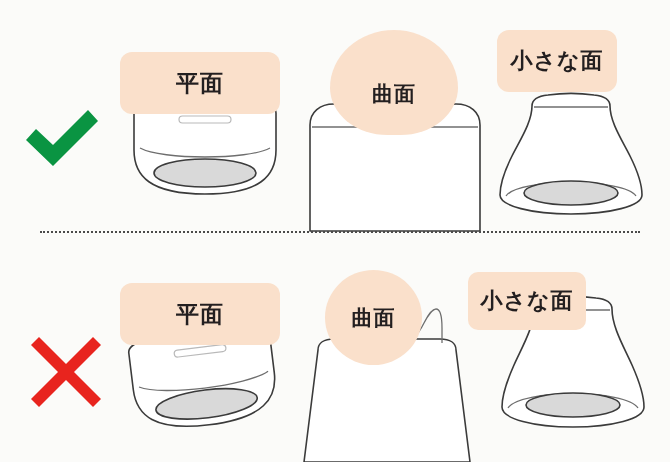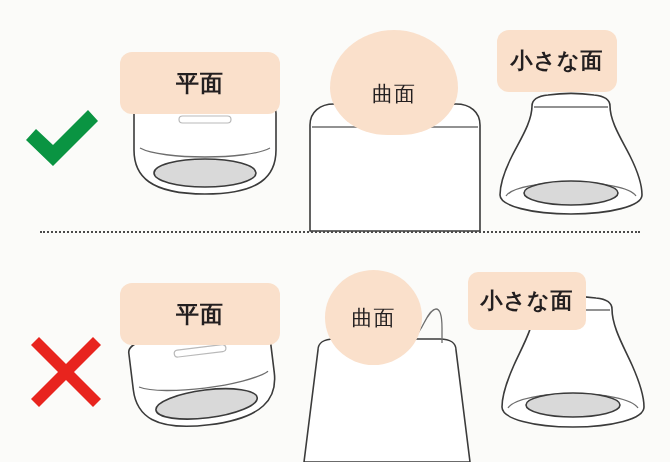--- a/index.html
+++ b/index.html
@@ -74,21 +74,21 @@
     z-index: 3;
     user-select: none;
   }
   .label-blob {
     position: absolute;
     background: #fae0cb;
     display: flex;
     align-items: center;
     justify-content: center;
     color: #231f20;
-    font-weight: normal;
+    font-weight: bold;
     letter-spacing: 1px;
     z-index: 3;
     user-select: none;
   }
 
   
   #label-flat-top {
     left: 120px; top: 52px; width: 160px; height: 62px; font-size: 23px;
   }
   #label-curve-top {

